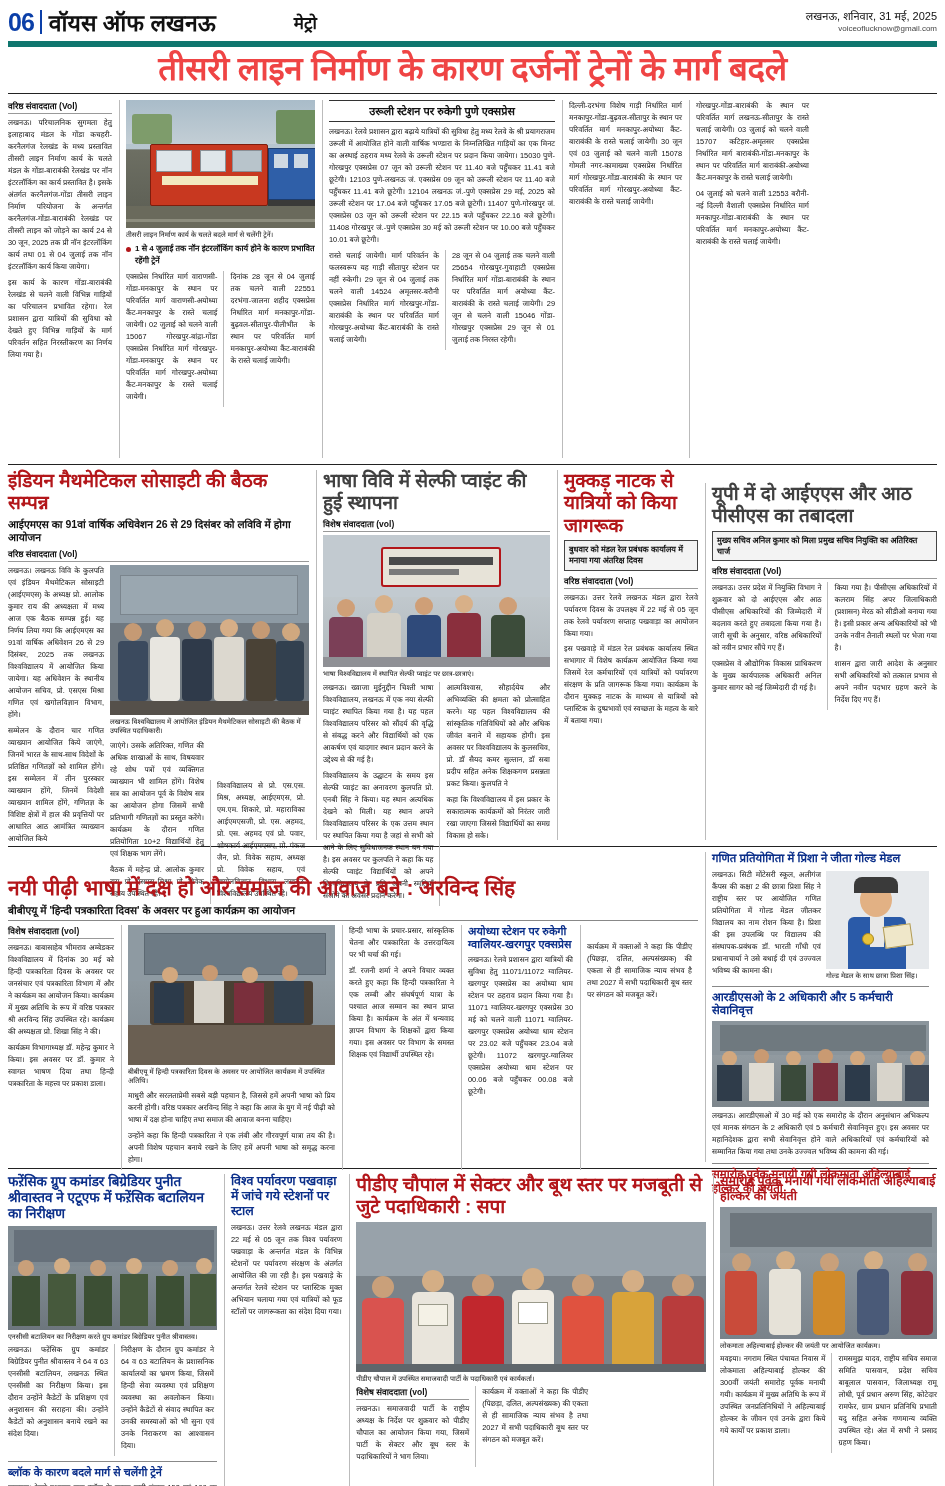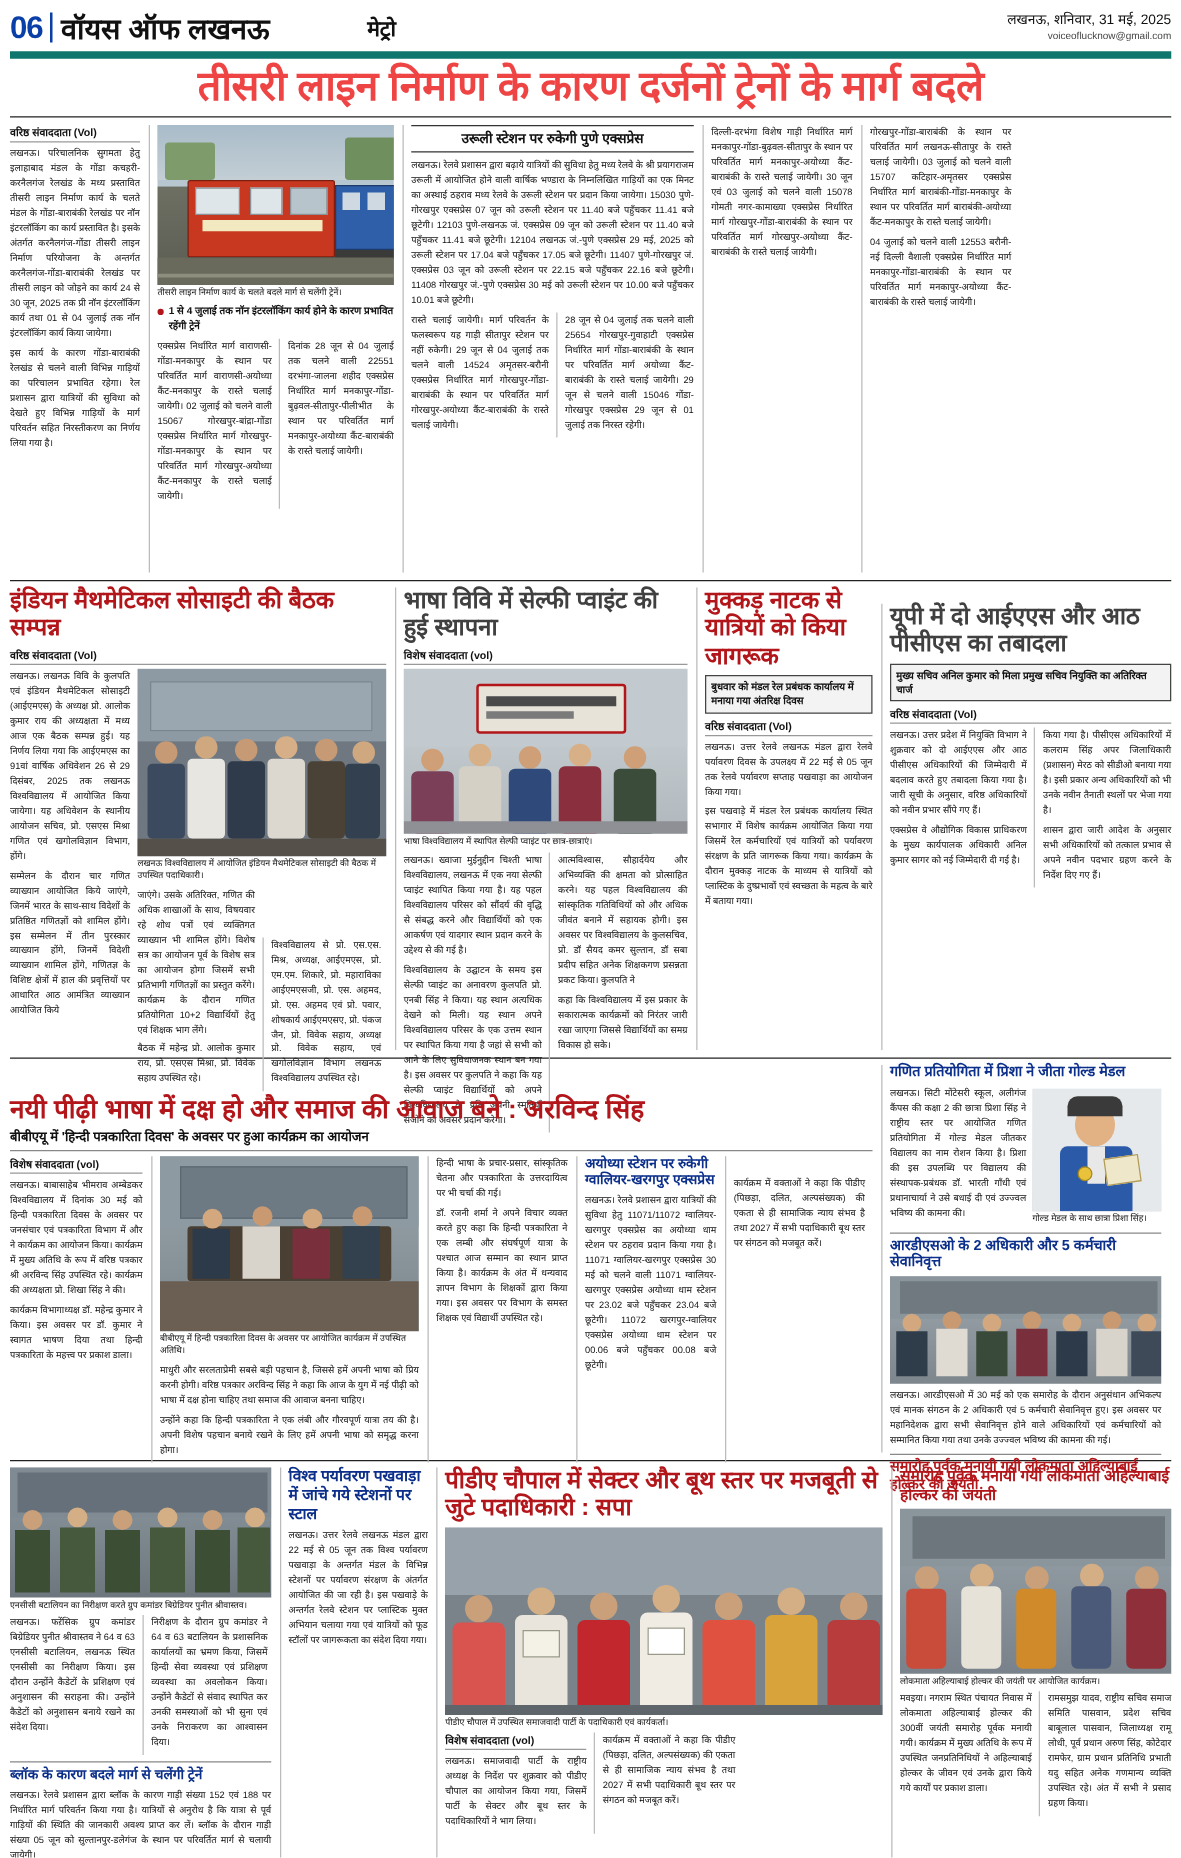--- a/index.html
+++ b/index.html
@@ -273,20 +273,21 @@
       </div>
     </div>
   </div>
 
   <div class="hr-thick"></div>
 
   <div class="row" style="height:370px;">
 
     <div style="width:305px;">
       <div class="sec-headline red">इंडियन मैथमेटिकल सोसाइटी की बैठक सम्पन्न</div>
+      <div class="sec-sub">आईएमएस का 91वां वार्षिक अधिवेशन 26 से 29 दिसंबर को लविवि में होगा आयोजन</div>
       <div class="byline">वरिष्ठ संवाददाता (Vol)</div>
       <div class="row" style="gap:6px;">
         <div style="width:96px;">
           <div class="col-text">
               <p>लखनऊ। लखनऊ विवि के कुलपति एवं इंडियन मैथमेटिकल सोसाइटी (आईएमएस) के अध्यक्ष प्रो. आलोक कुमार राय की अध्यक्षता में मध्य आज एक बैठक सम्पन्न हुई। यह निर्णय लिया गया कि आईएमएस का 91वां वार्षिक अधिवेशन 26 से 29 दिसंबर, 2025 तक लखनऊ विश्वविद्यालय में आयोजित किया जायेगा। यह अधिवेशन के स्थानीय आयोजन सचिव, प्रो. एसएस मिश्रा गणित एवं खगोलविज्ञान विभाग, होंगे।</p>
           <p>सम्मेलन के दौरान चार गणित व्याख्यान आयोजित किये जाएंगे, जिनमें भारत के साथ-साथ विदेशों के प्रतिष्ठित गणितज्ञों को शामिल होंगे। इस सम्मेलन में तीन पुरस्कार व्याख्यान होंगे, जिनमें विदेशी व्याख्यान शामिल होंगे, गणितज्ञ के विशिष्ट क्षेत्रों में हाल की प्रवृत्तियों पर आधारित आठ आमंत्रित व्याख्यान आयोजित किये</p>
             </div>
         </div>
         <div style="width:199px;">
           <div class="ph people-photo" style="height:150px;width:100%;">
@@ -498,20 +499,21 @@
       <div class="hr-thin"></div>
       <div class="small-head" style="font-size:11.5px;">समारोह पूर्वक मनायी गयी लोकमाता अहिल्याबाई होल्कर की जयंती</div>
     </div>
   </div>
 
   <div class="hr-thick"></div>
 
   <div class="row" style="height:330px;">
 
     <div style="width:212px;">
+      <div class="small-head blue">फऱेंसिक ग्रुप कमांडर बिग्रेडियर पुनीत श्रीवास्तव ने एटूएफ में फऱेंसिक बटालियन का निरीक्षण</div>
       <div class="ph" style="height:104px;width:100%;background:linear-gradient(#8f9aa2,#6d767d);">
         <div class="rect" style="left:0;top:0;right:0;height:40px;background:#7f8a92;"></div>
         <div class="rect" style="left:6px;top:4px;width:200px;height:32px;background:#66707a;"></div>
         <div class="blob" style="left:10px;top:34px;width:16px;height:16px;background:#c9a07a;"></div>
         <div class="rect" style="left:4px;top:50px;width:28px;height:50px;background:#3c4f34;"></div>
         <div class="blob" style="left:46px;top:32px;width:16px;height:16px;background:#d4ae85;"></div>
         <div class="rect" style="left:40px;top:48px;width:28px;height:52px;background:#46593c;"></div>
         <div class="blob" style="left:82px;top:34px;width:16px;height:16px;background:#c9a07a;"></div>
         <div class="rect" style="left:76px;top:50px;width:28px;height:50px;background:#3c4f34;"></div>
         <div class="blob" style="left:118px;top:32px;width:16px;height:16px;background:#d4ae85;"></div>

